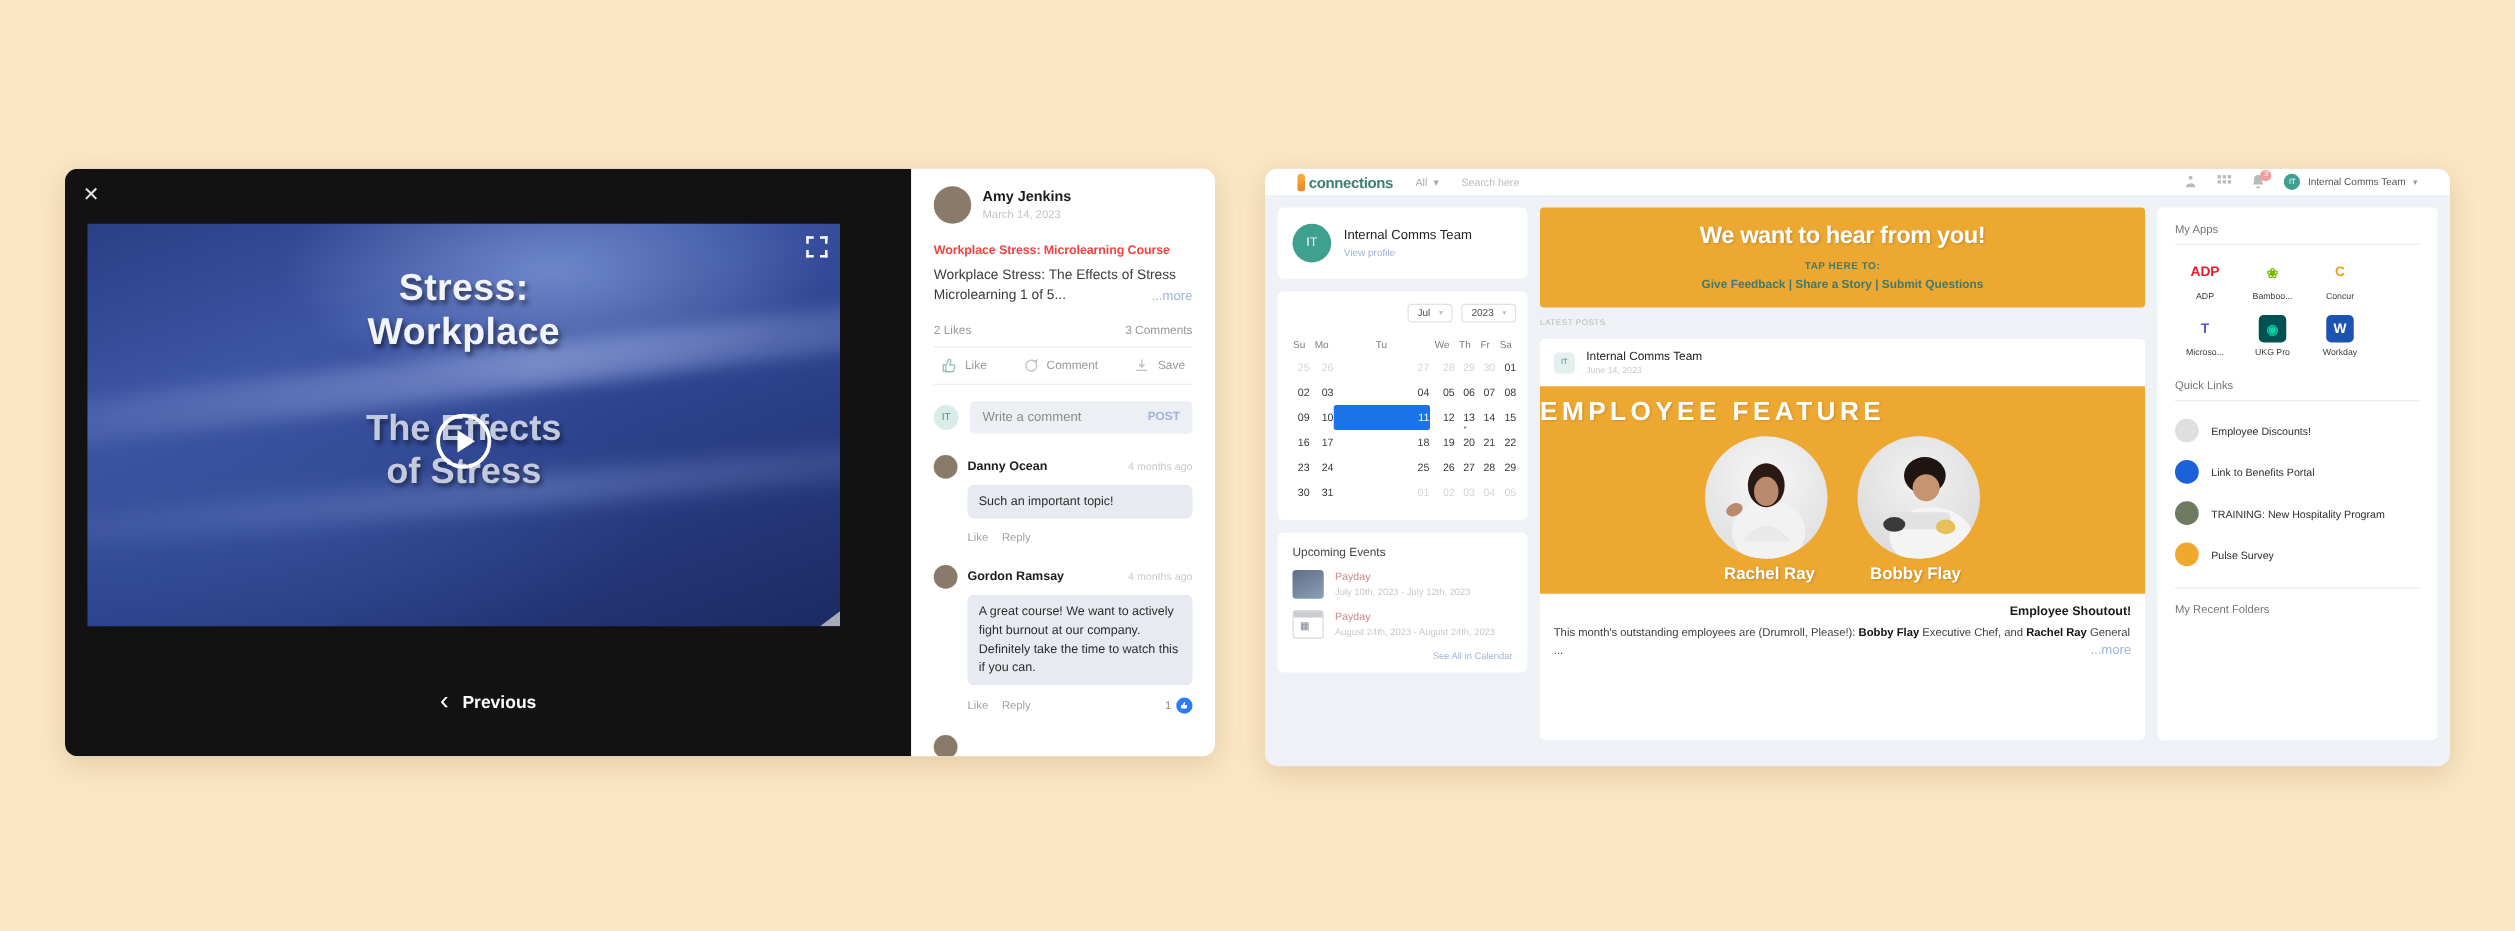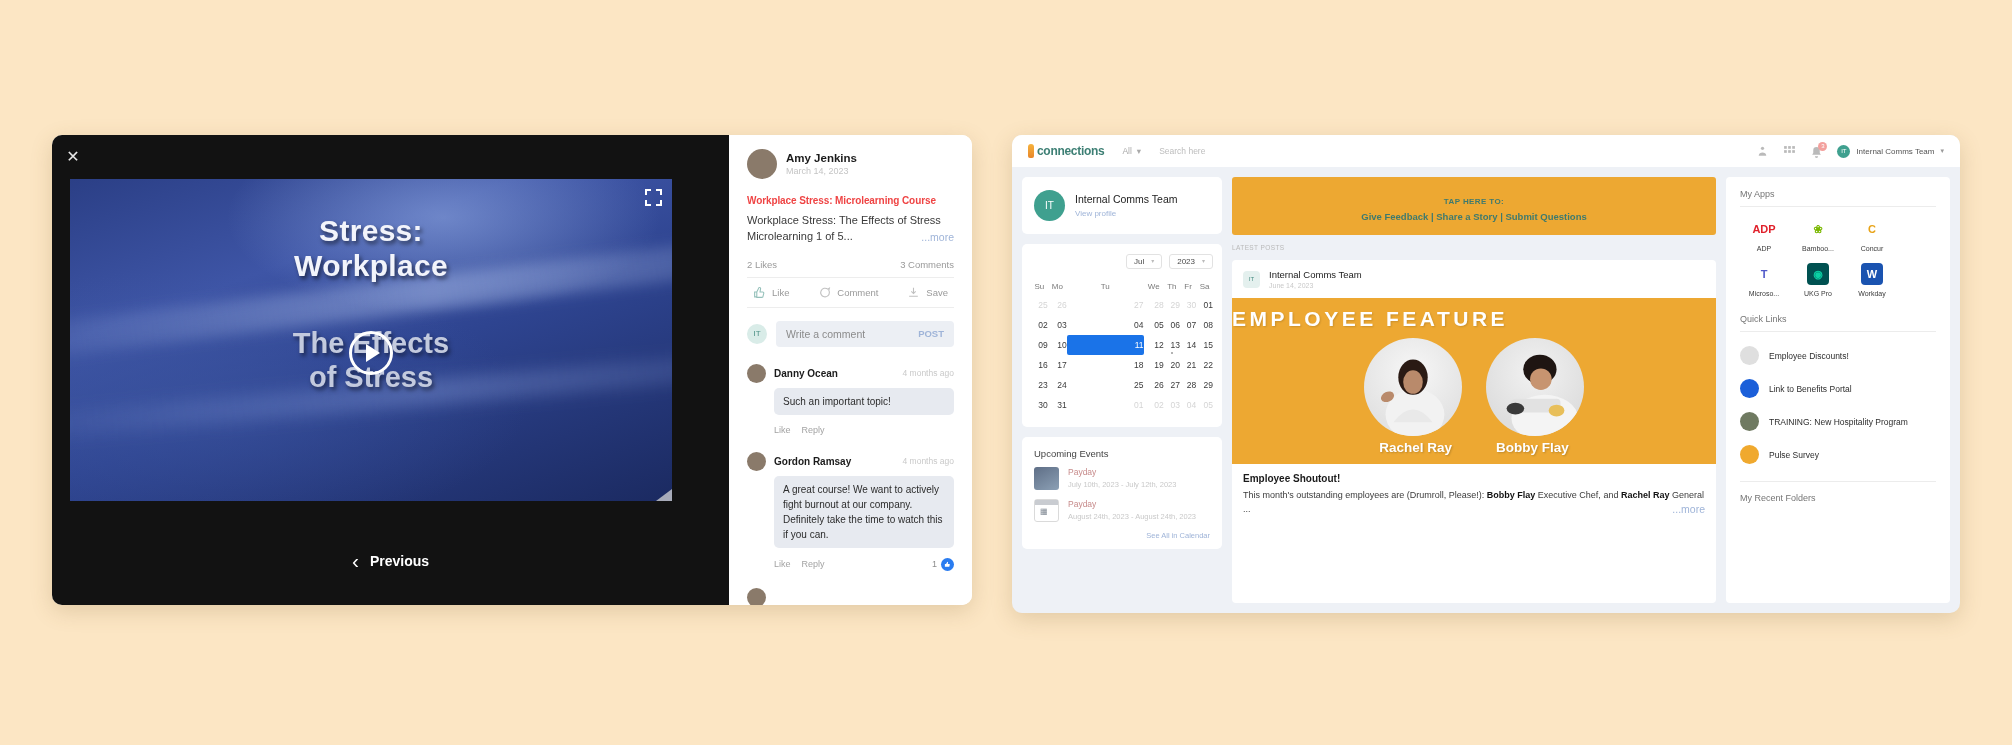--- a/index.html
+++ b/index.html
@@ -126,21 +126,21 @@
   .likepill { display:flex; align-items:center; gap:4px; font-size:9px; color:#8d8d8d; }
   .likepill .dot { width:13px;height:13px;border-radius:50%;background:#2a7cf0;
                    display:flex;align-items:center;justify-content:center; }
 
   
   .win2 {
     position:absolute; left:1012px; top:135px; width:948px; height:478px;
     background:#eef1f6; border-radius:10px; overflow:hidden;
     box-shadow:0 6px 22px rgba(120,90,40,.20);
   }
-  .w2-top { height:32px; background:#fff; display:flex; align-items:center; padding:0 16px; gap:18px; }
+  .w2-top { height:21px; background:#fff; display:flex; align-items:center; padding:0 26px; gap:18px; }
   .brand { display:flex; align-items:center; gap:3px; }
   .brand .flame { width:6px;height:14px;border-radius:3px 3px 2px 2px;
                   background:linear-gradient(#f6b23c,#e8862a); }
   .brand .txt { font-size:12px; font-weight:bold; color:#3d7f74; letter-spacing:-.3px; }
   .allsel { display:flex; align-items:center; gap:5px; font-size:8.5px; color:#a9a9a9; cursor:pointer; }
   .searchbox { font-size:8.5px; color:#bdbdbd; }
   .w2-top .spacer { flex:1; }
   .topicons { display:flex; align-items:center; gap:14px; }
   .ti { width:13px;height:13px;opacity:.5;cursor:pointer; position:relative; }
   .badge { position:absolute; right:-4px; top:-3px; width:9px;height:9px;border-radius:50%;
@@ -201,21 +201,21 @@
   .feature { background:#eda832; padding:9px 0 0 0; }
   .feature h3 { color:#fff; text-align:left; font-size:21px; font-weight:bold;
                 letter-spacing:3.5px; text-shadow:1px 1px 2px rgba(0,0,0,.14); }
   .photos { display:flex; justify-content:center; gap:24px; margin-top:7px; }
   .photo { width:98px;height:98px;border-radius:50%; overflow:hidden; position:relative; }
   .p1 { background:radial-gradient(circle at 50% 35%, #f7f7f7, #e3e3e3 70%); }
   .p2 { background:radial-gradient(circle at 50% 35%, #f2f2f2, #dedede 70%); }
   .names { display:flex; justify-content:center; gap:44px; margin-top:4px; padding-bottom:9px; }
   .names span { color:#fff; font-size:13.5px; font-weight:bold; text-shadow:1px 1px 2px rgba(0,0,0,.2); }
   .shout { padding:9px 11px 0 11px; }
-  .shout h4 { font-size:10px; color:#1a1a1a; }
+  .shout h4 { font-size:10px; color:#1a1a1a;text-align:right; }
   .shout p { font-size:9px; color:#3c3c3c; line-height:1.55; margin-top:5px; position:relative; }
   .shout p b { color:#111; }
   .shout .more { bottom:0; }
 
   .col-right { width:224px; background:#fff; border-radius:4px; padding:12px 14px; }
   .sec-h { font-size:9px; color:#757575; padding-bottom:7px; border-bottom:1px solid #ececec; }
   .apps { display:flex; flex-wrap:wrap; gap:3px 6px; margin:11px 0 4px 0; }
   .app { width:48px; text-align:center; cursor:pointer; margin-bottom:8px; }
   .app .gl { width:22px;height:22px;margin:0 auto 5px auto;border-radius:4px;
              display:flex;align-items:center;justify-content:center;font-size:11px;font-weight:bold; }
@@ -514,20 +514,21 @@
               <div class="t">Payday</div>
               <div class="d">August 24th, 2023 - August 24th, 2023</div>
             </div>
           </div>
           <div class="seeall">See All in Calendar</div>
         </div>
       </div>
 
       <div class="col-mid">
         <div class="promo">
+          <h2>We want to hear from you!</h2>
           <div class="tap">TAP HERE TO:</div>
           <div class="lnks">Give Feedback  |  Share a Story  |  Submit Questions</div>
         </div>
         <div class="latest">LATEST POSTS</div>
 
         <div class="post-card">
           <div class="pc-head">
             <div class="av">IT</div>
             <div>
               <div class="nm">Internal Comms Team</div>

